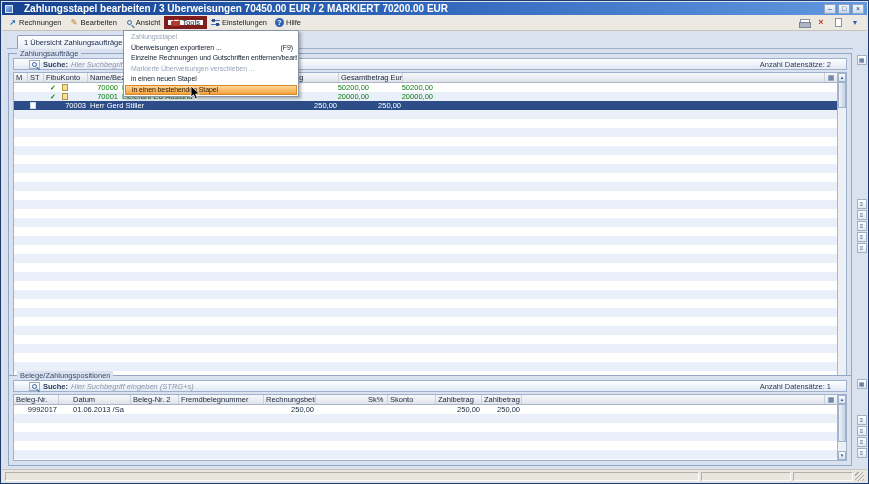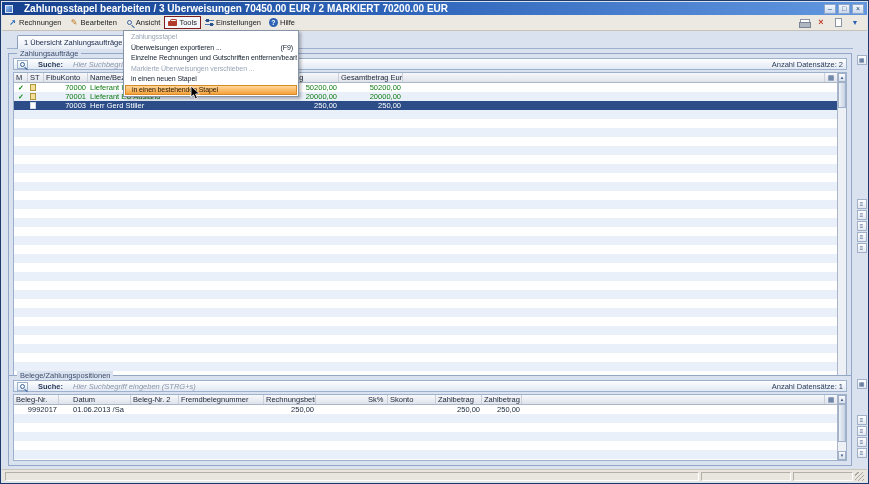--- a/index.html
+++ b/index.html
@@ -13,21 +13,21 @@
   .app-icon{width:8px;height:8px;background:linear-gradient(135deg,#9cc2f0,#3a6fc0);border:1px solid #d8e6f8;margin-right:3px;flex:none;}
   .title-text{color:#fff;font-size:10px;font-weight:bold;white-space:nowrap;flex:1;overflow:hidden;margin-left:8px;}
   .win-controls{display:flex;gap:2px;flex:none;}
   .winbtn{width:12px;height:10px;background:linear-gradient(#f4f8fd,#c9d8ee);border:1px solid #8fa6c8;
     color:#22406e;font-size:7px;line-height:8px;text-align:center;cursor:default;}
 
   
   .menubar{position:absolute;top:14px;left:1px;right:1px;height:16px;background:#ebe9e2;
     border-bottom:1px solid #c6c2b8;display:flex;align-items:center;padding:0 2px;font-size:7.5px;color:#1c1c1c;}
   .menu-item{display:flex;align-items:center;gap:2px;padding:1px 3px;height:13px;border:1px solid transparent;white-space:nowrap;}
-  .menu-item.open{border:1px solid #7f1d1d;background:#f4f7fb;}
+  .menu-item.open{border:4px solid #7f1d1d;background:#f4f7fb;}
   .mi{width:9px;height:9px;display:inline-block;text-align:center;line-height:9px;font-size:8px;flex:none;}
   .mi-allgemein{color:#2a6db8;font-weight:bold;}
   .mi-bearbeiten{color:#c07820;}
   .mi-ansicht{display:flex;align-items:center;justify-content:center;}
   .mag{width:5px;height:5px;border:1px solid #3c64a0;border-radius:50%;position:relative;display:inline-block;}
   .mag::after{content:"";position:absolute;width:4px;height:1px;background:#3c64a0;transform:rotate(45deg);left:3px;top:5px;}
   .mi-tools{position:relative;}
   .mi-tools::before{content:"";position:absolute;left:0;top:3px;width:9px;height:5px;background:#b23c2a;border-radius:1px;}
   .mi-tools::after{content:"";position:absolute;left:2px;top:1px;width:5px;height:3px;border:1px solid #b23c2a;border-bottom:none;border-radius:2px 2px 0 0;}
   .mi-einstellungen{position:relative;background:linear-gradient(180deg,transparent 2px,#4a74b8 2px,#4a74b8 3px,transparent 3px,transparent 6px,#4a74b8 6px,#4a74b8 7px,transparent 7px);}
@@ -50,40 +50,40 @@
     padding:2px 6px 0;font-size:7.5px;color:#203050;border-radius:2px 2px 0 0;white-space:nowrap;}
 
   
   .groupbox{position:absolute;border:1px solid #93a7c6;background:#dbe2ef;}
   .gb-upper{left:7px;top:52px;width:844px;height:338px;}
   .gb-lower{left:7px;top:374px;width:844px;height:91px;}
   .group-label{position:absolute;top:-5px;left:8px;background:#dbe2ef;padding:0 3px;font-size:7.5px;color:#3c4e6e;white-space:nowrap;}
 
   
   .searchbar{position:absolute;left:4px;top:4px;right:4px;height:12px;border:1px solid #9db0cc;
-    background:linear-gradient(#fdfeff,#e2e9f4);display:flex;align-items:center;padding:0 3px;gap:10px;font-size:7.5px;}
+    background:linear-gradient(#fdfeff,#e2e9f4);display:flex;align-items:center;padding:0 15px;gap:3px;font-size:7.5px;}
   .search-btn{width:11px;height:9px;border:1px solid #9db0cc;background:linear-gradient(#fff,#dfe7f2);
     display:flex;align-items:center;justify-content:center;flex:none;}
   .search-label{font-weight:bold;color:#2c3c58;flex:none;}
   .search-input{flex:1;border:none;background:transparent;font-size:7.5px;font-family:inherit;color:#223;outline:none;min-width:0;}
   .search-input::placeholder{font-style:italic;color:#8d97a8;}
   .record-count{color:#2c3c58;white-space:nowrap;flex:none;}
 
   
   .table{position:absolute;left:4px;top:18px;right:4px;bottom:4px;border:1px solid #9db0cc;background:#fff;}
   .thead{position:absolute;left:0;top:0;right:9px;height:10px;display:flex;
     background:linear-gradient(#f7f8fb,#dfe3ea);border-bottom:1px solid #aab6c8;font-size:7.5px;color:#1c2638;}
   .th{border-right:1px solid #c9d0da;padding:0 2px;line-height:9px;white-space:nowrap;overflow:hidden;}
   .th.chooser{text-align:center;padding:0;font-size:7px;color:#44618e;border-right:none;}
   .tbody{position:absolute;left:0;top:10px;right:9px;bottom:0;overflow:hidden;
     background:repeating-linear-gradient(180deg,#fff 0 9px,#e9f0f9 9px 18px);}
   .row{display:flex;height:9px;line-height:9px;font-size:7.5px;color:#17263c;}
   .cell{padding:0 2px;white-space:nowrap;overflow:hidden;}
   .num{text-align:right;}
-  .row.green{color:#0e7c12;}
+  .row.green{color:#0e7c12;margin-left:32px;}
   .row.selected{background:#2c4d88;color:#fff;}
   .check-cell{color:#0c8a10;font-weight:bold;text-align:center;font-size:7px;}
   .row.selected .check-cell{color:#fff;}
   .doc-ic{display:inline-block;width:6px;height:7px;background:#f5e09a;border:1px solid #b0953a;margin-top:1px;}
   .row.selected .doc-ic{background:#fff;border-color:#cfd8e8;}
   
   .cu-m{width:14px;}.cu-st{width:16px;}.cu-konto{width:44px;}.cu-name{width:166px;}
   .cu-betrag{width:85px;}.cu-euro{width:64px;}.cu-fill{flex:1;}.cu-ch{width:12px;}
   
   .cl-beleg{width:45px;}.cl-datum{width:60px;margin-left:12px;}.cl-beleg2{width:48px;}.cl-fremd{width:85px;}

